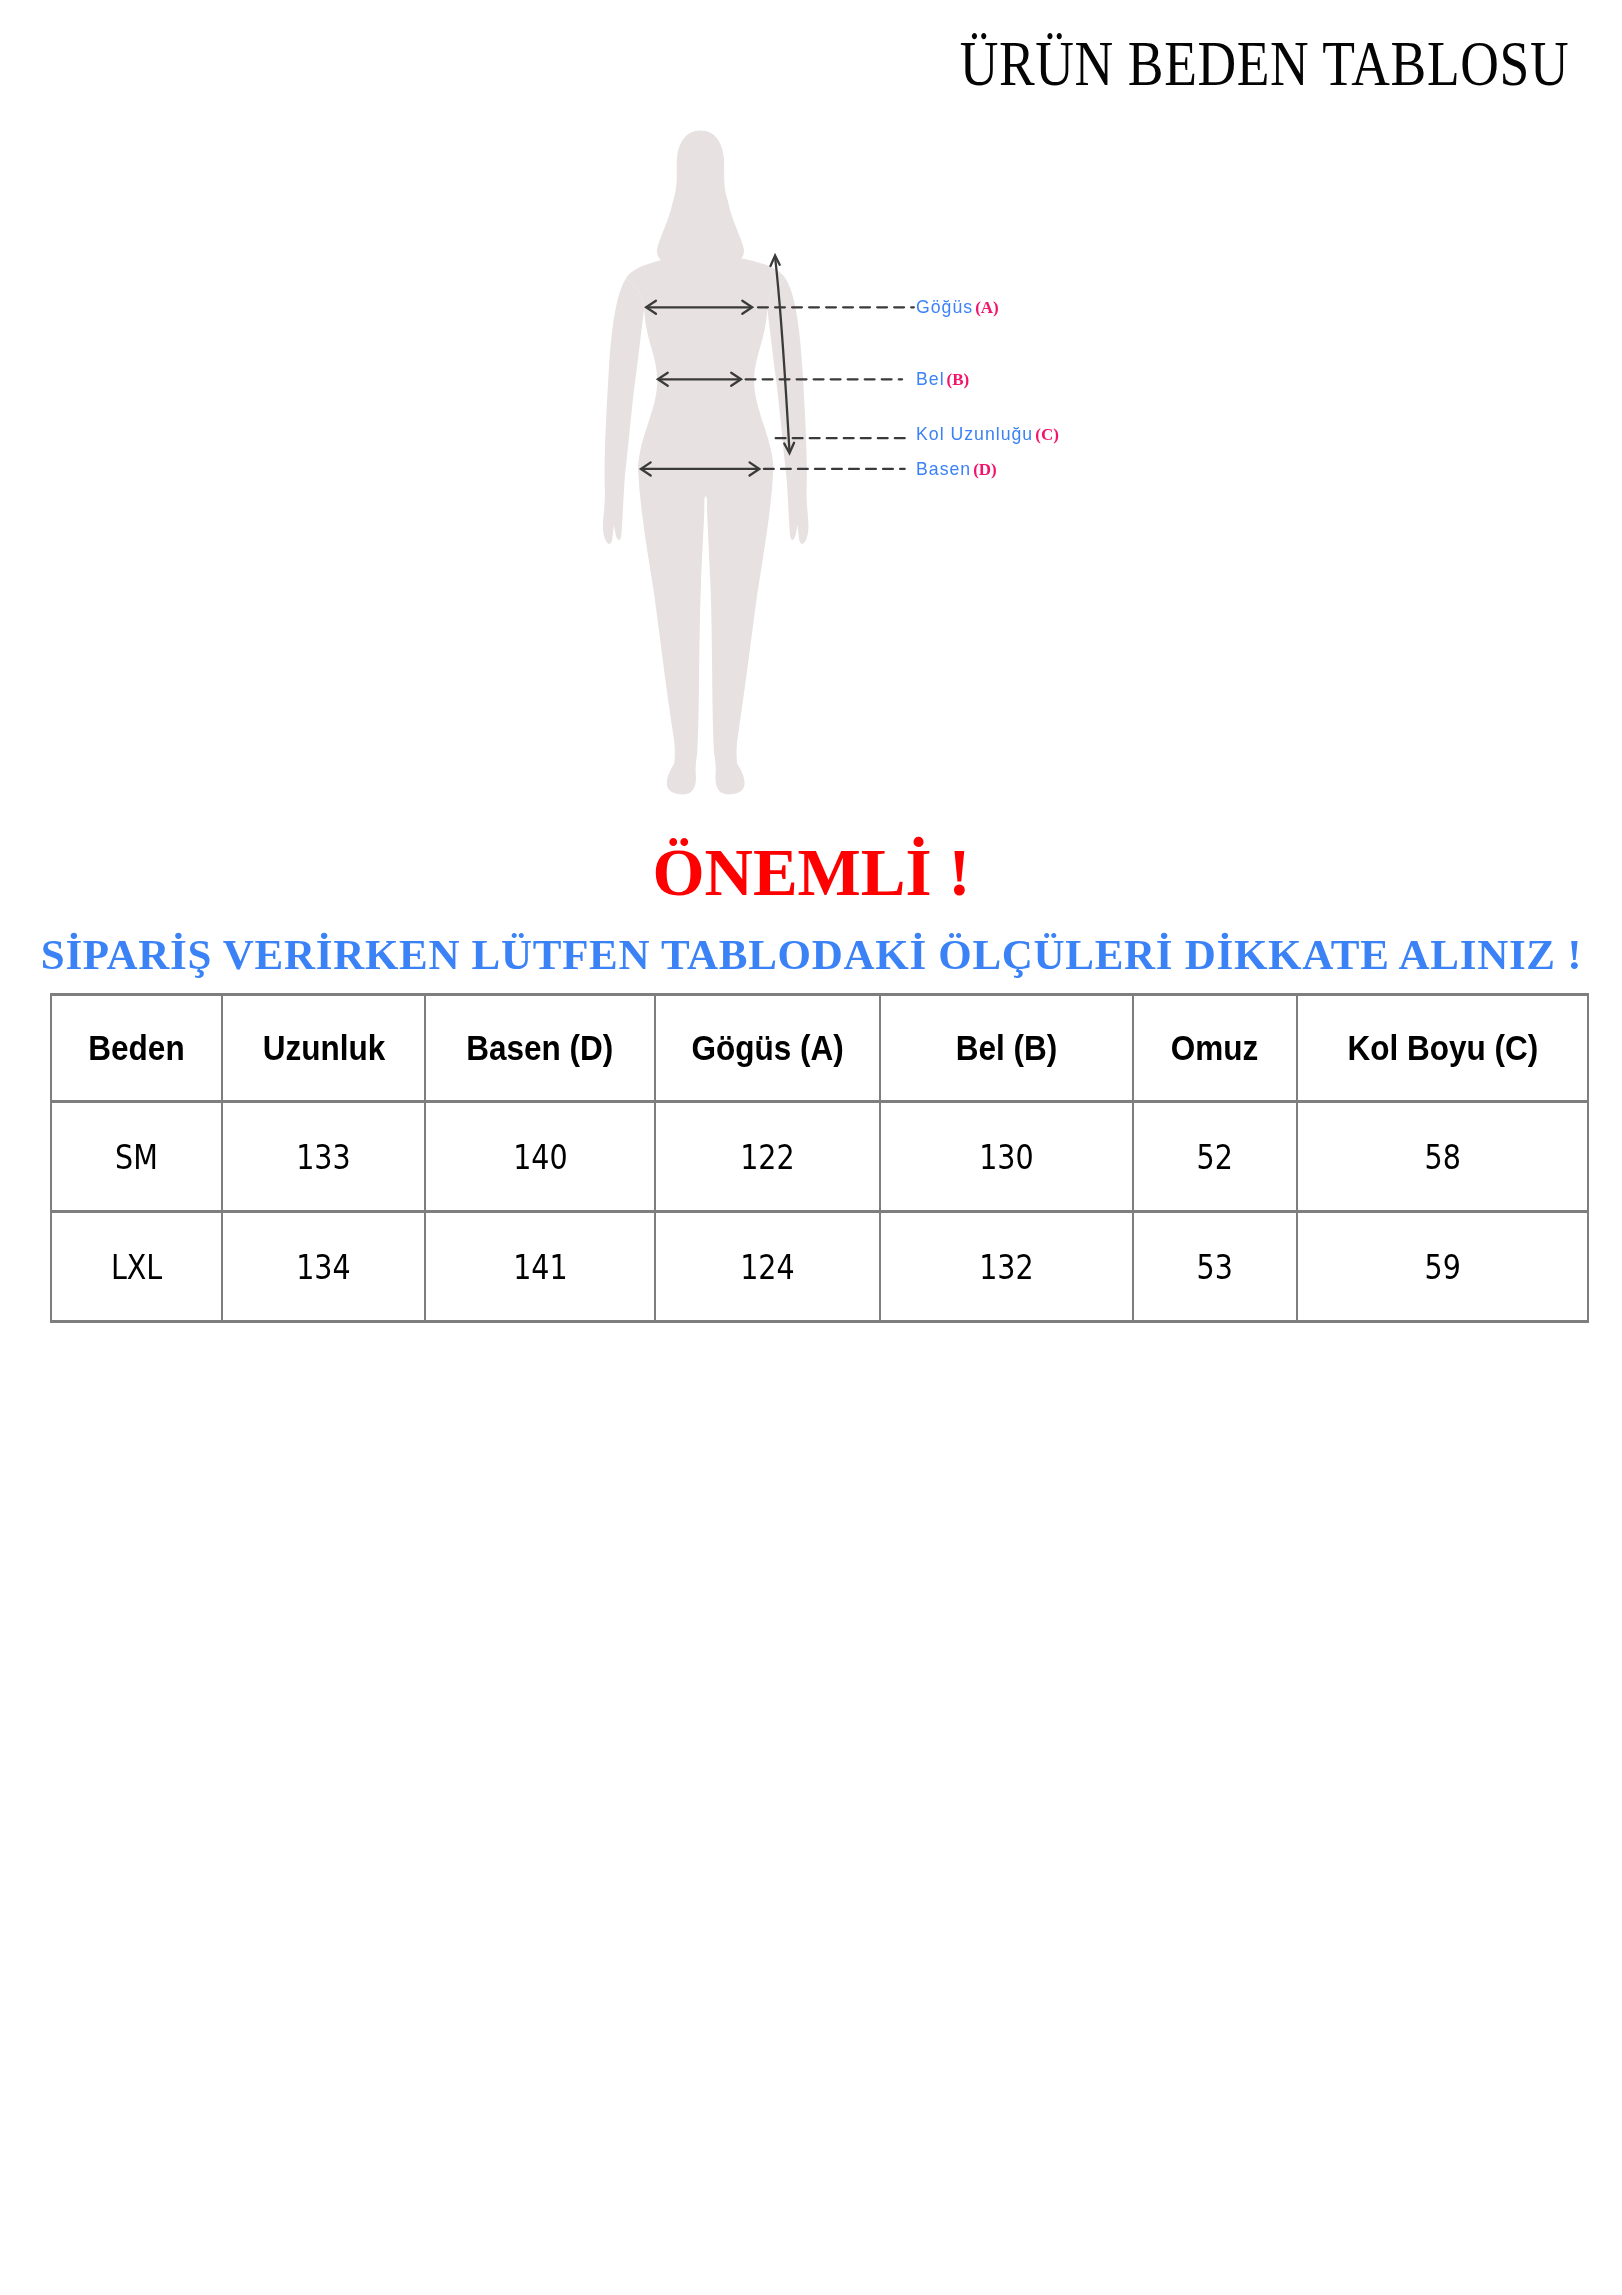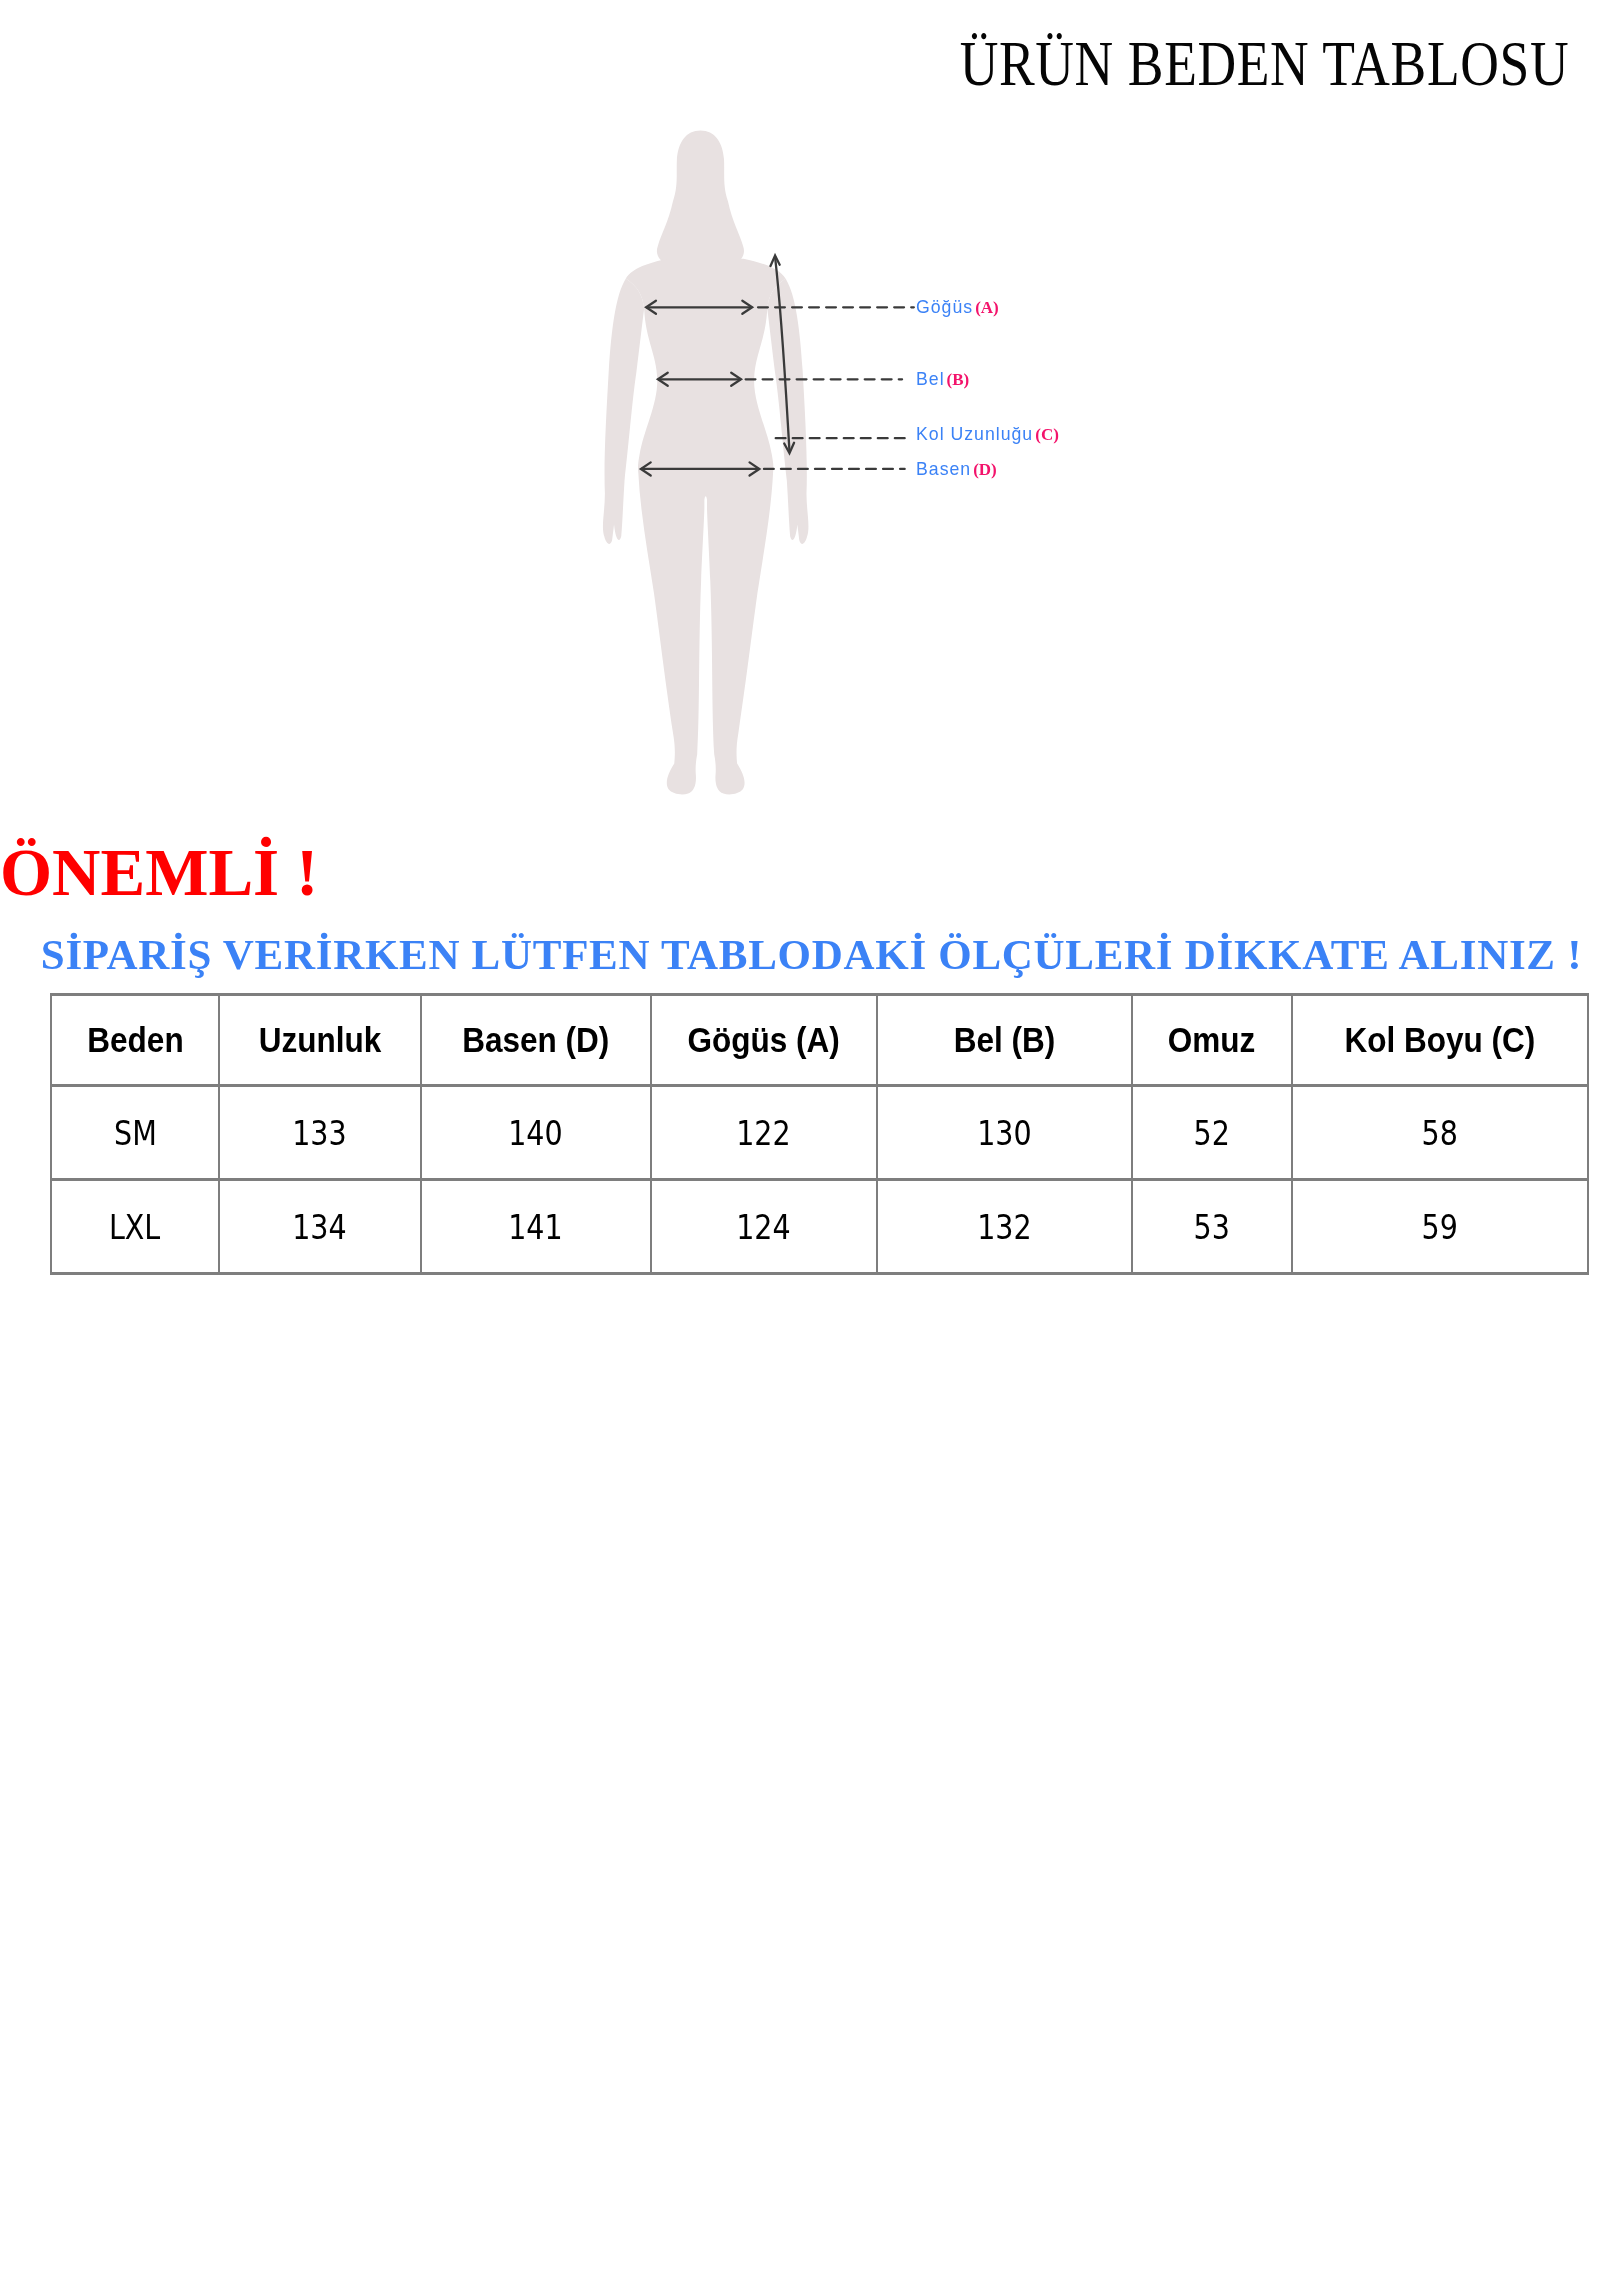--- a/index.html
+++ b/index.html
@@ -46,21 +46,21 @@
     margin-left: 2px;
   }
   .lbl-chest { top: 297px; }
   .lbl-waist { top: 369px; }
   .lbl-arm   { top: 424px; }
   .lbl-hip   { top: 459px; }
 
   
   .important-heading {
     position: absolute; top: 832px; left: 0; right: 0;
-    text-align: left;
+    text-align: center;
     font-family: "Liberation Serif", serif;
     font-size: 67px; font-weight: 700; color: #ff0000;
     line-height: 1.2;
   }
   .order-warning {
     position: absolute; top: 929px; left: 0; right: 0;
     text-align: center;
     font-family: "Liberation Serif", serif;
     font-size: 43px; font-weight: 700; color: #3b82f6;
     letter-spacing: 0.7px;
@@ -73,21 +73,21 @@
     width: 1539px;
     border-collapse: collapse;
     table-layout: fixed;
   }
   .size-table td {
     border-left: 2px solid #7e7e7e;
     border-right: 2px solid #7e7e7e;
     border-top: 3.3px solid #7e7e7e;
     border-bottom: 3.3px solid #7e7e7e;
     text-align: center; vertical-align: middle;
-    padding: 0;
+    padding: 8px;
     color: #000;
   }
   .size-table tr.head-row td { height: 88px; }
   .size-table tr.data-row td { height: 91px; }
   .head-cell-inner {
     display: inline-block;
     font-family: "Liberation Sans", "DejaVu Sans", sans-serif;
     font-weight: 700; font-size: 35px;
     transform: scaleX(0.9); transform-origin: center;
     white-space: nowrap;

